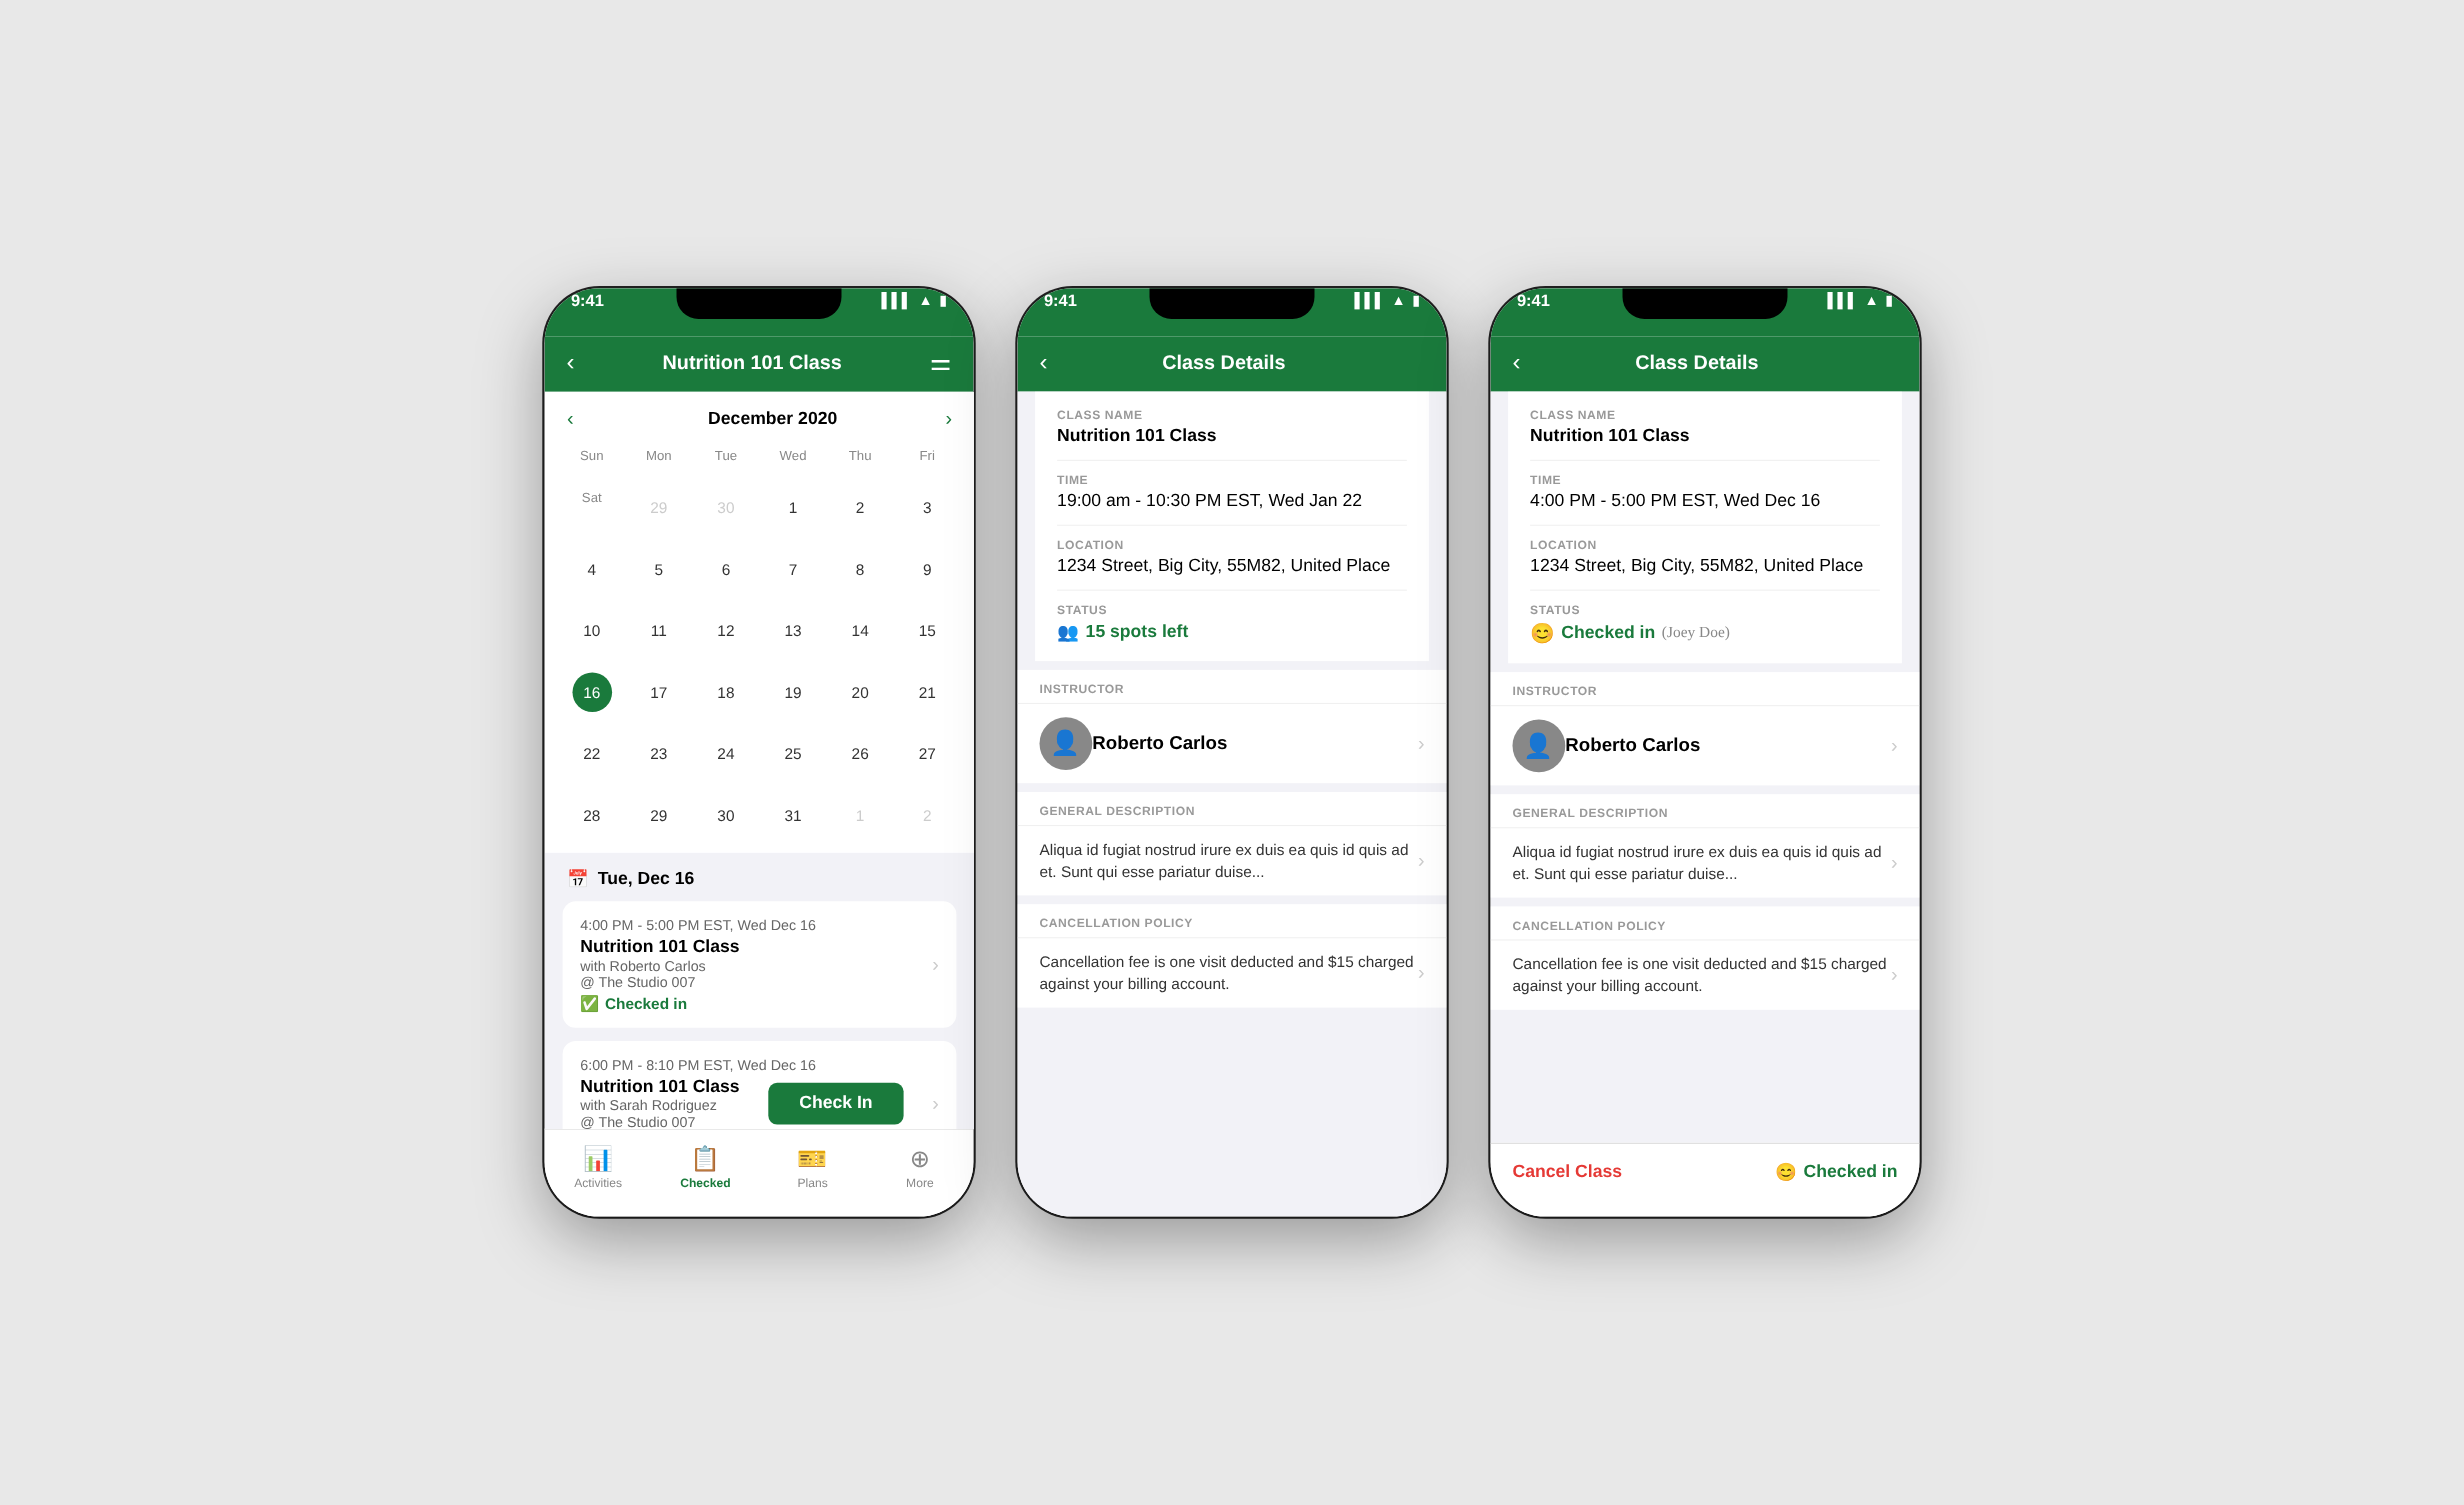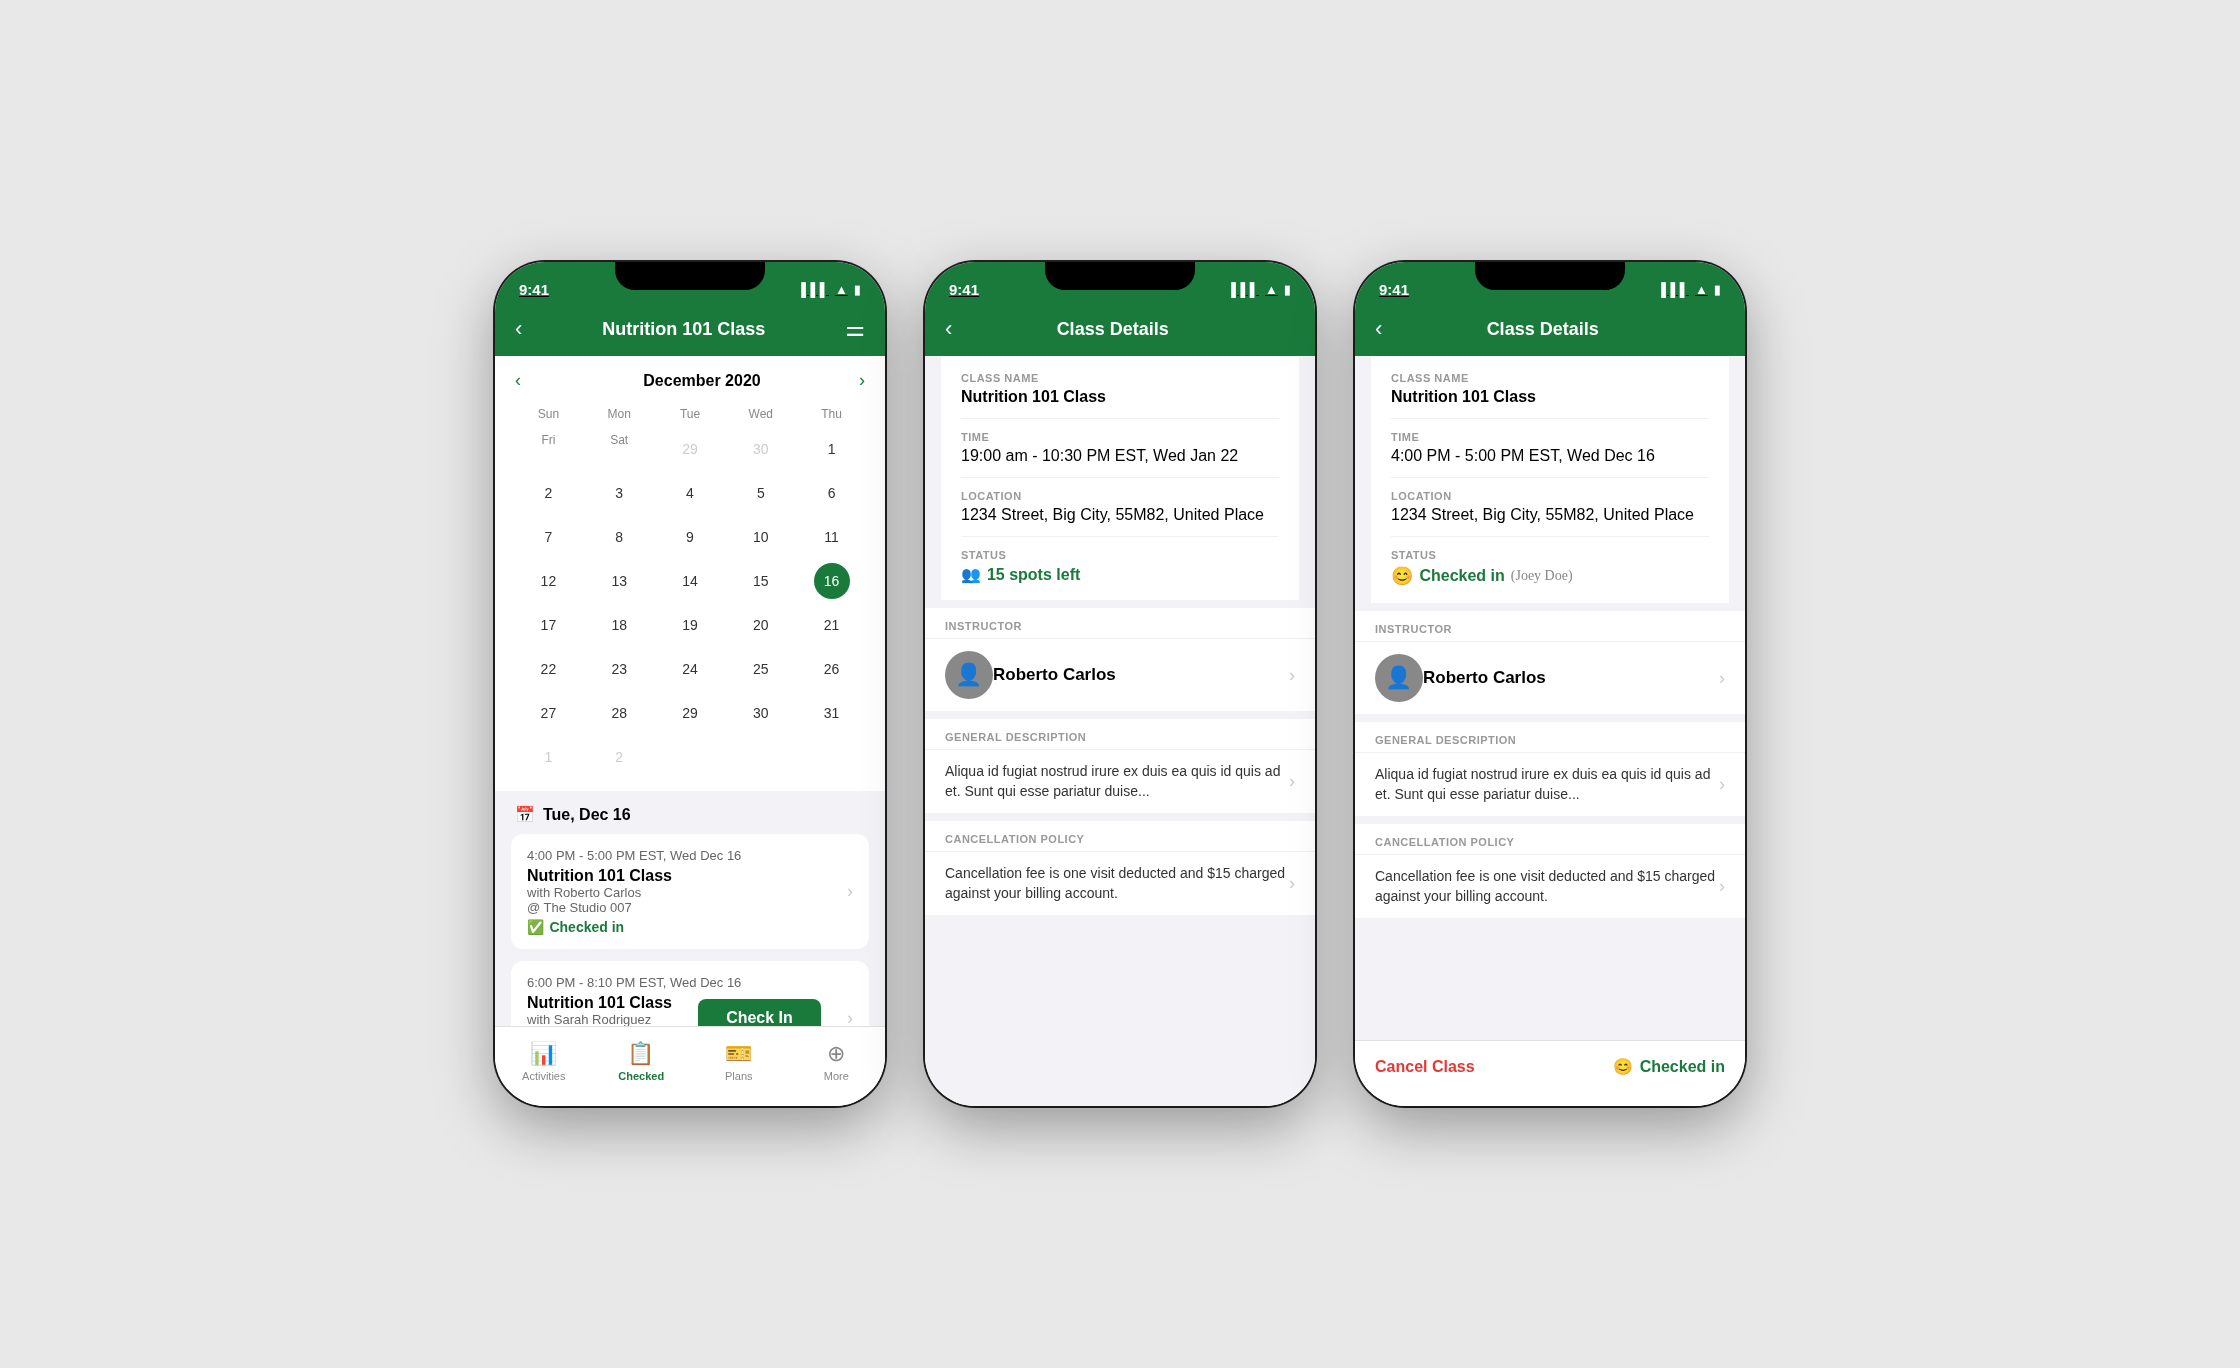--- a/index.html
+++ b/index.html
@@ -35,25 +35,24 @@
       top: 0; left: 50%; transform: translateX(-50%);
       width: 150px; height: 28px;
       background: #000;
       border-radius: 0 0 20px 20px;
       z-index: 10;
     }
     .status-bar {
       height: 44px;
       background: #1a7a3c;
       display: flex;
-      align-items: center;
+      align-items: flex-start;
       justify-content: space-between;
-      padding: 16px 24px 6px;
+      padding: 3px 24px 6px;
       flex-shrink: 0;
-      text-decoration: underline;
     }
     .status-time {
       font-size: 15px;
       font-weight: 600;
       color: #fff;
     }
     .status-icons {
       display: flex;
       gap: 6px;
       align-items: center;
@@ -93,22 +92,22 @@
     }
     .calendar-month {
       font-size: 16px;
       font-weight: 600;
       color: #000;
       margin-left: 24px;
     }
     .cal-nav { background: none; border: none; color: #1a7a3c; font-size: 18px; cursor: pointer; }
     .calendar-grid {
       display: grid;
-      grid-template-columns: repeat(5, 1fr);
-      gap: 4px;
+      grid-template-columns: repeat(6, 1fr);
+      gap: 16px;
     }
     .cal-day-header {
       text-align: center;
       font-size: 12px;
       color: #888;
       font-weight: 500;
       padding: 4px 0;
     }
     .cal-day {
       text-align: center;

